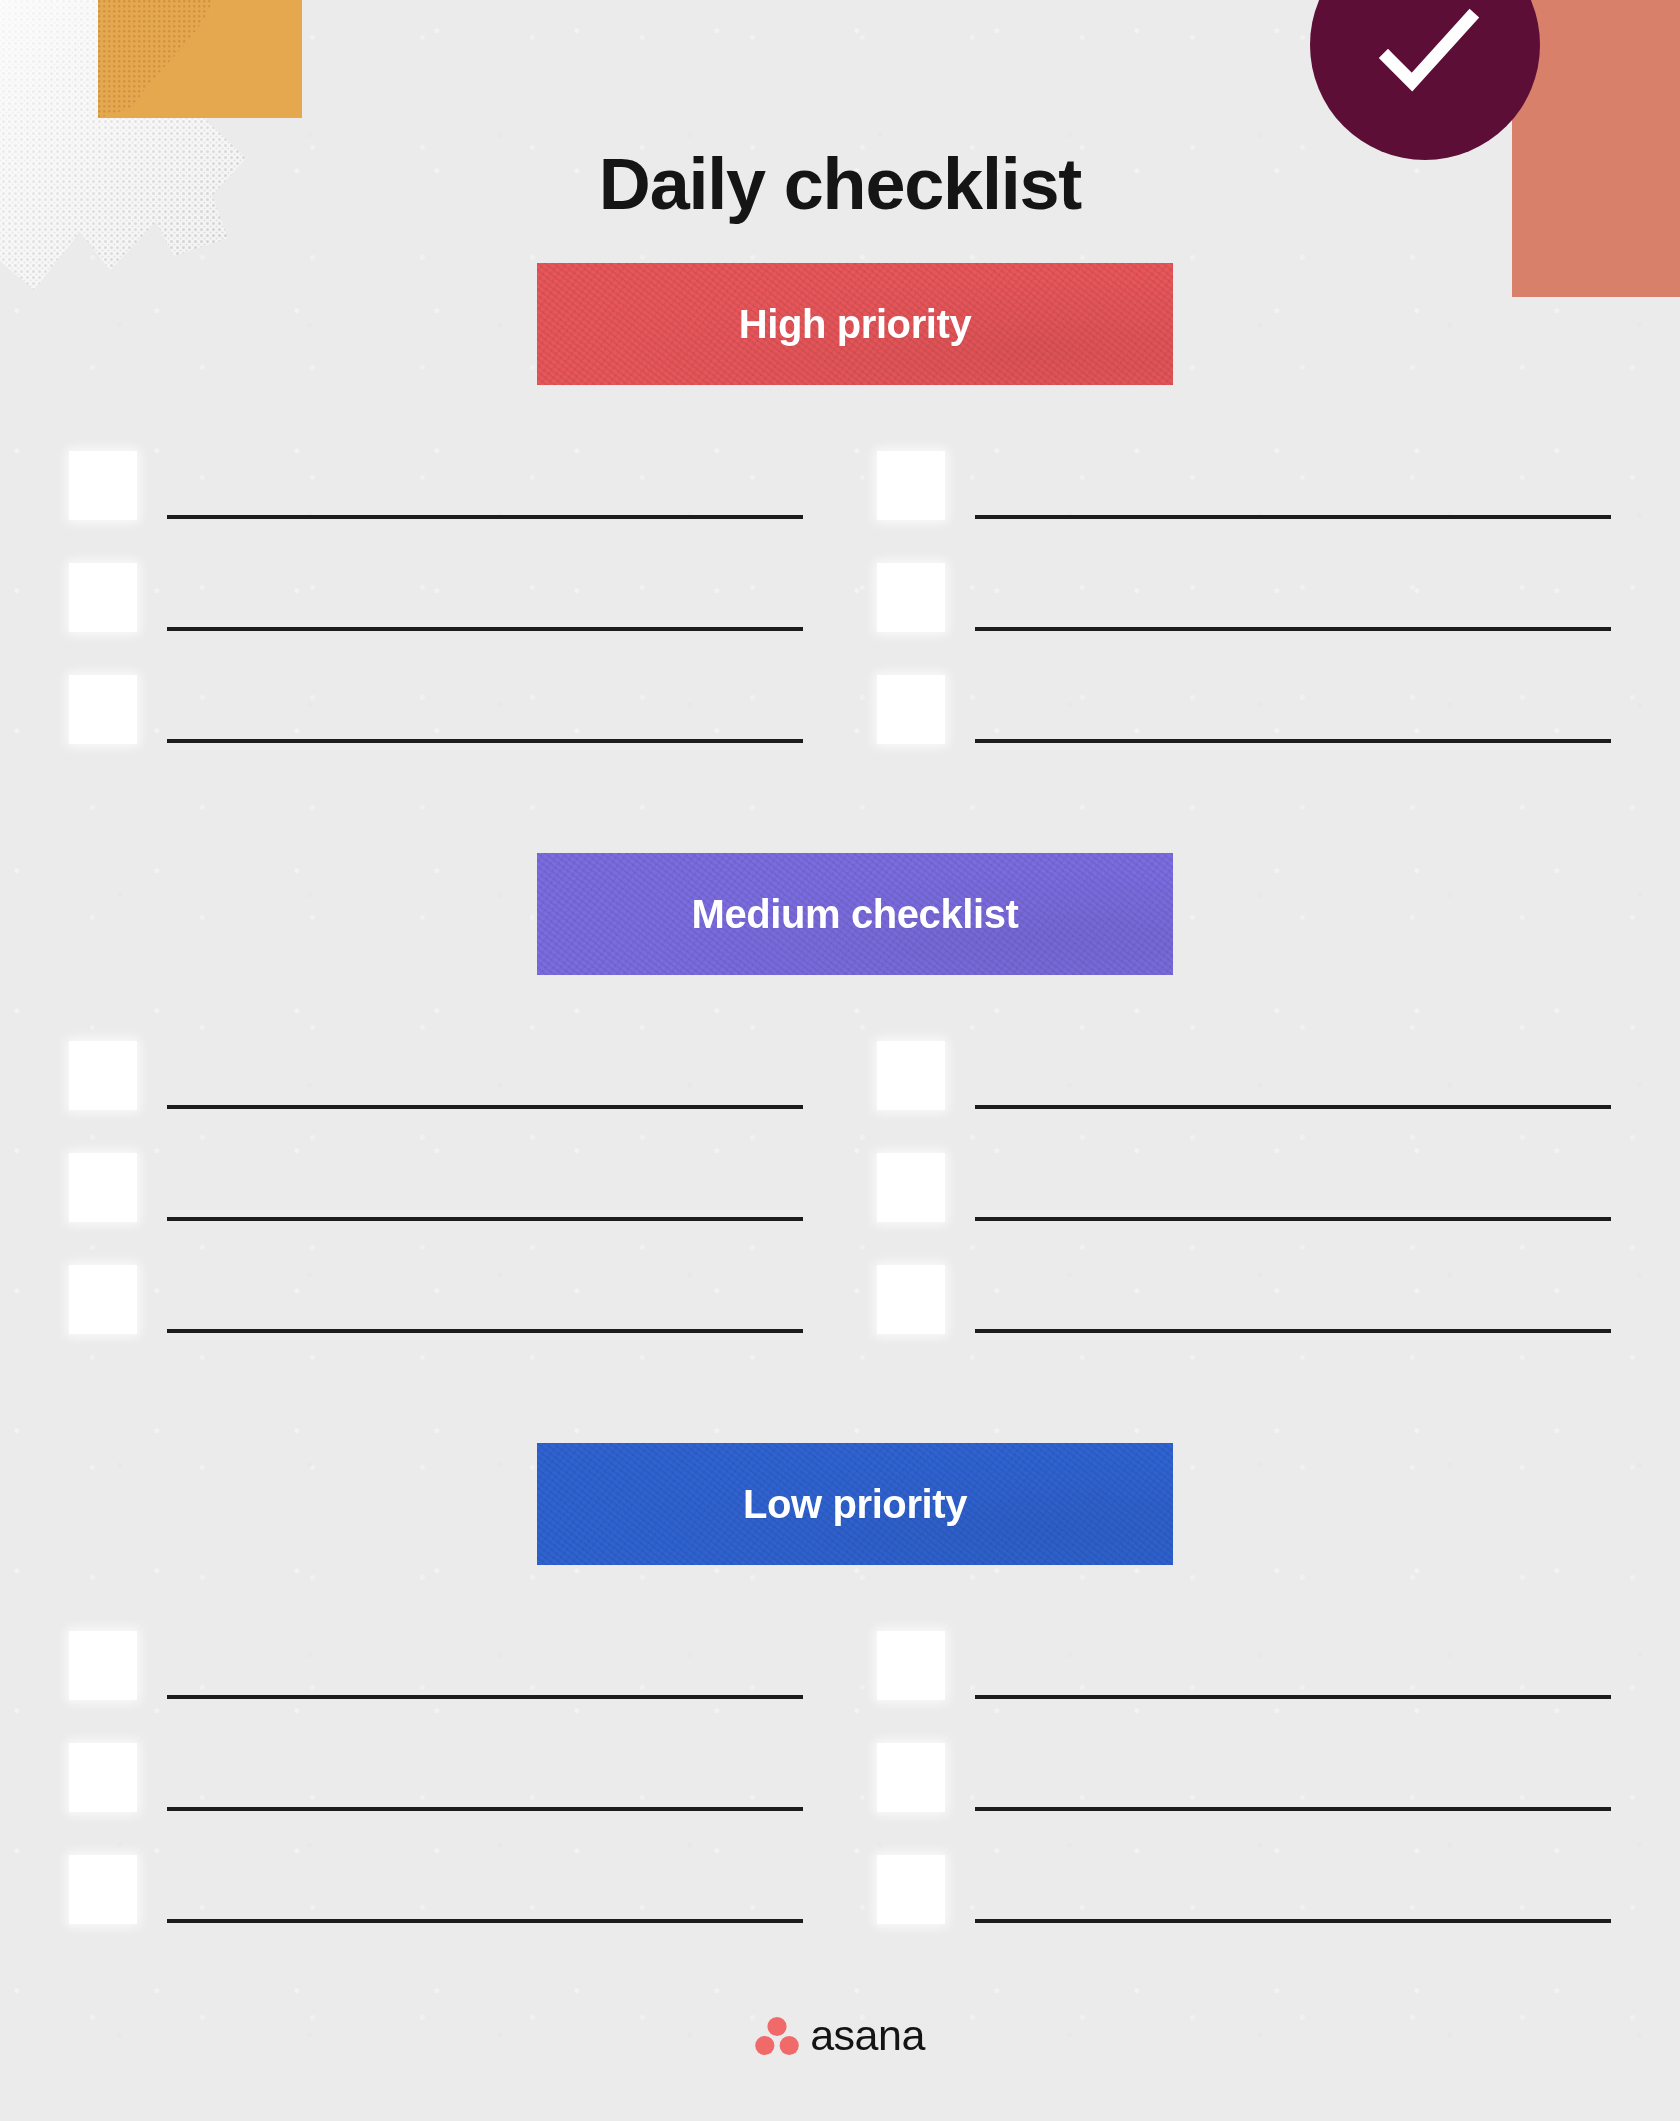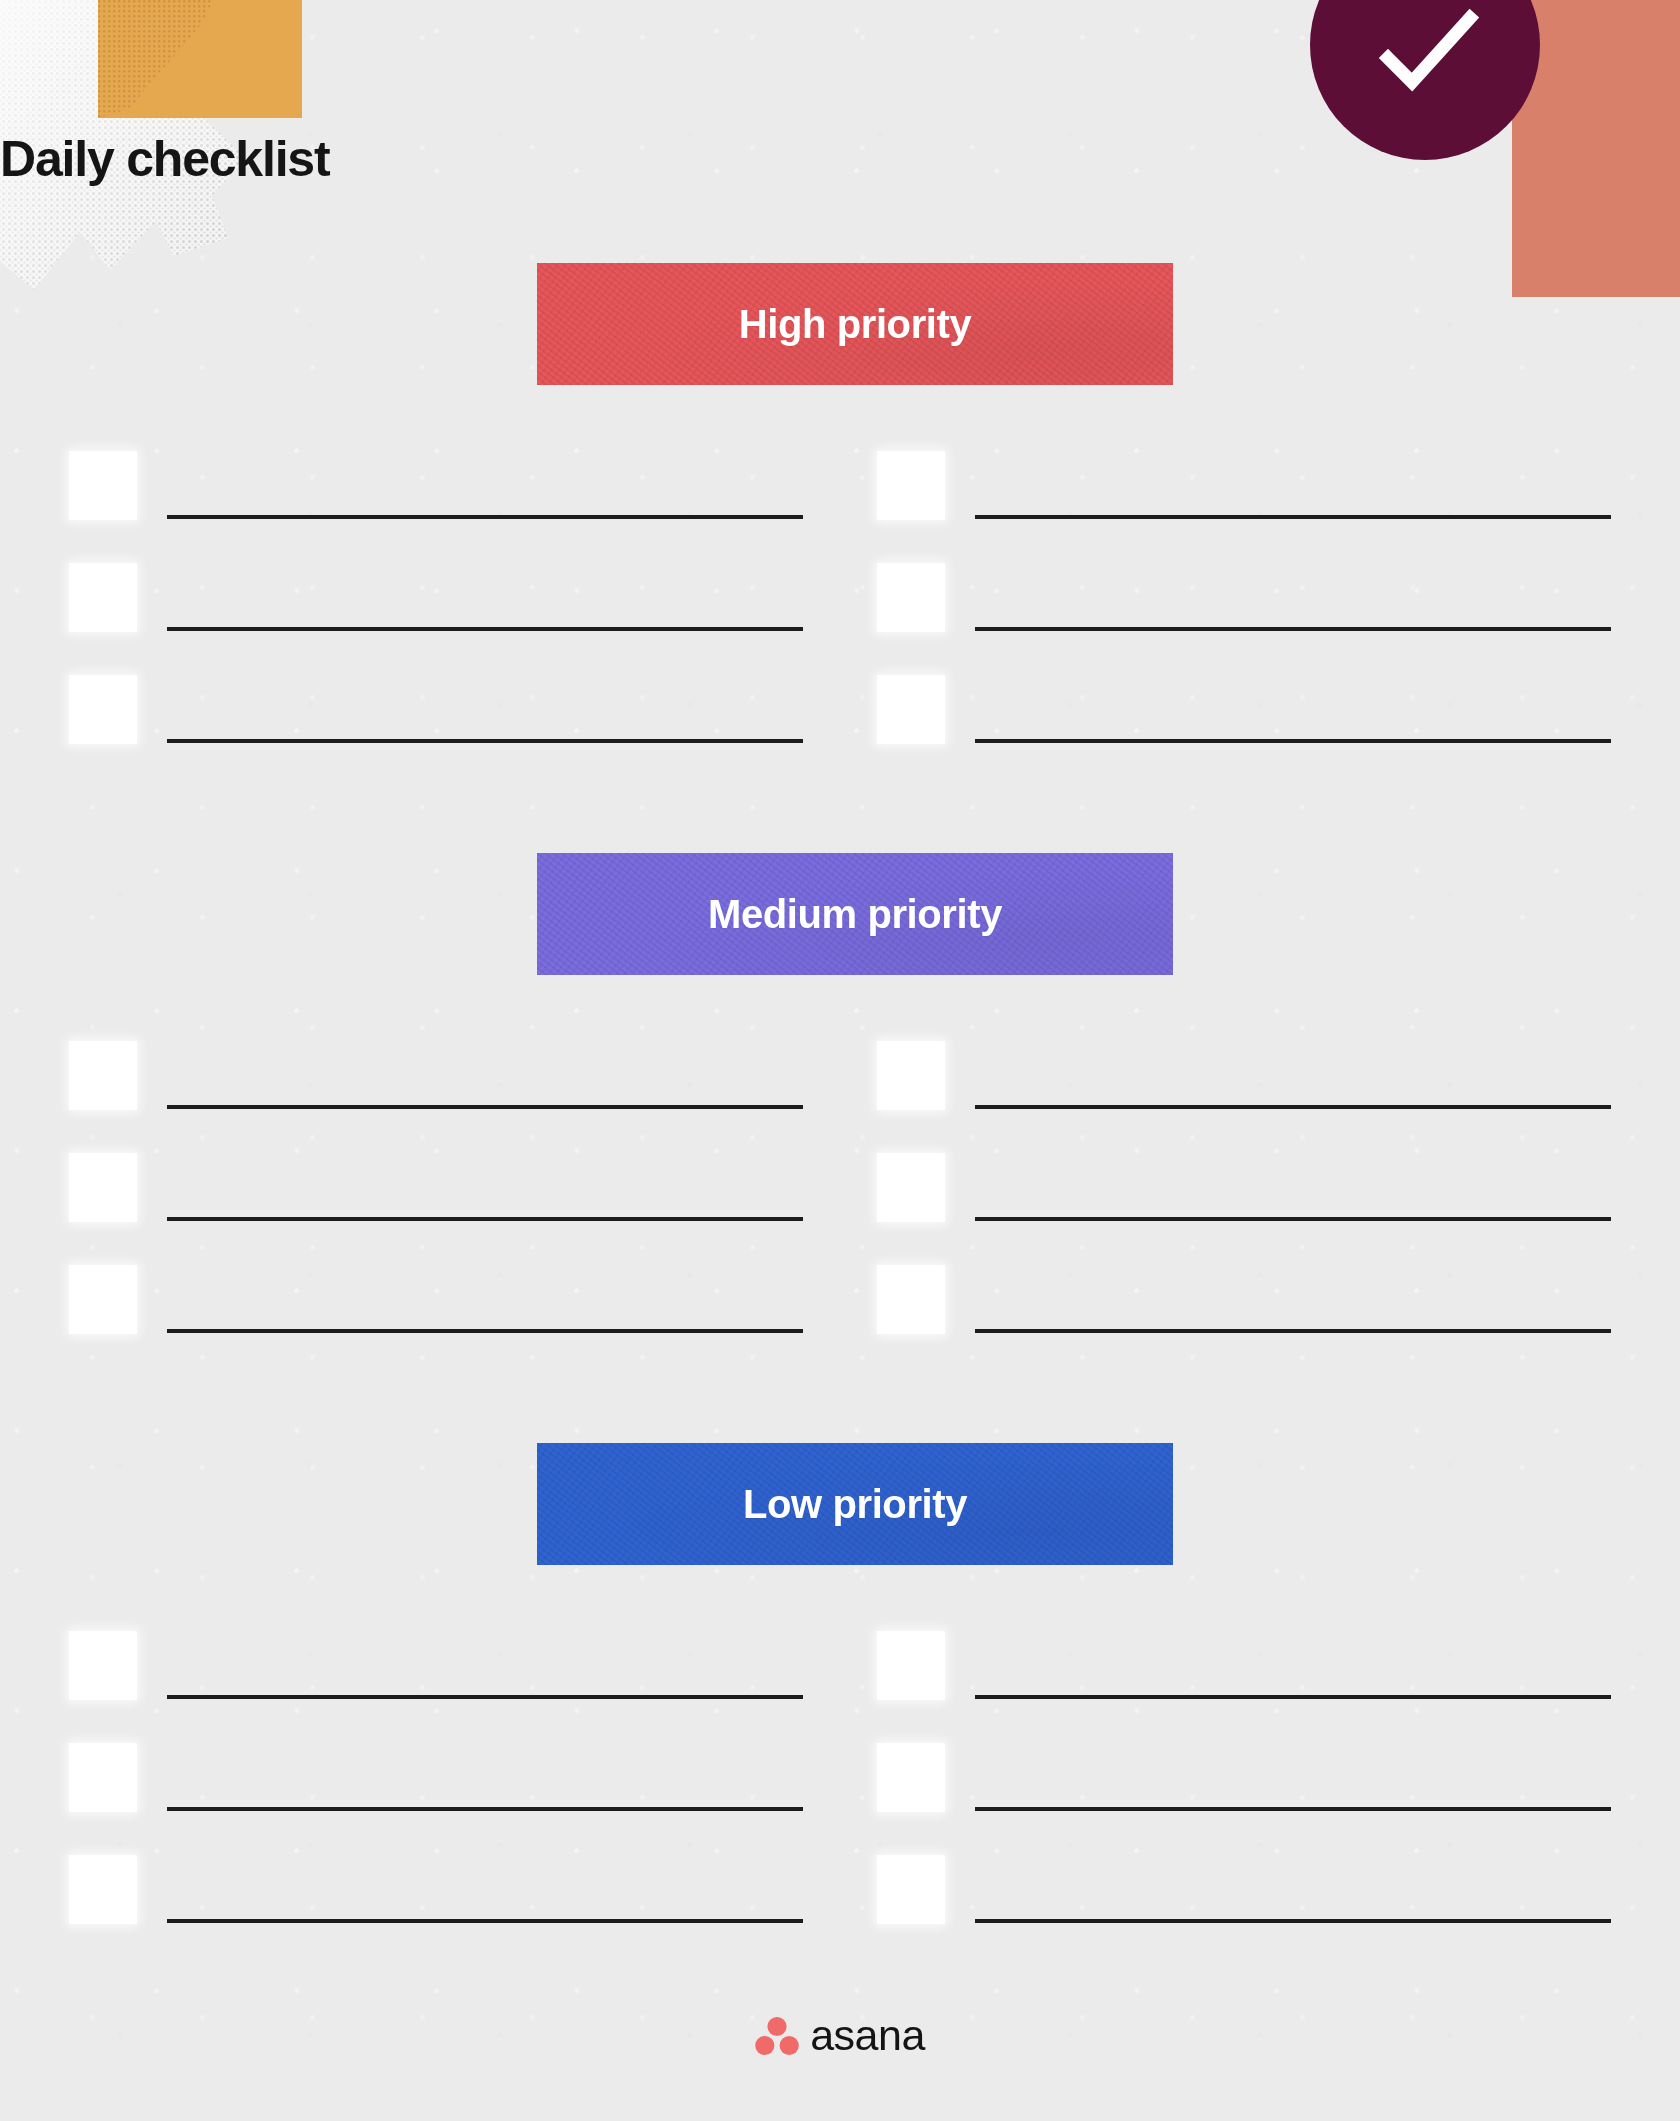--- a/index.html
+++ b/index.html
@@ -60,21 +60,22 @@
   #check-circle .tick {
     position: absolute;
     inset: 0;
   }
 
   
   #title {
     position: absolute;
     left: 0; right: 0;
     top: 100px;
-    font-size: 50px;
+    text-align: center;
+    font-size: 72px;
     font-weight: 700;
     letter-spacing: -1.2px;
     color: #151515;
     line-height: 1;
   }
 
   
   .banner {
     position: absolute;
     left: 537px;
@@ -257,21 +258,21 @@
       </div>
       <div class="row">
         <div class="checkbox"></div>
         <div class="write-line"></div>
       </div>
     </div>
   </div>
 
   <div class="banner" id="banner-medium" style="background: rgb(123, 108, 224); color: rgb(255, 255, 255);">
     <span class="banner-texture"></span>
-    <span class="banner-label">Medium priority</span>
+    <span class="banner-label">Medium checklist</span>
   </div>
 
   <div class="group" id="group-medium">
     <div class="column">
       <div class="row">
         <div class="checkbox"></div>
         <div class="write-line"></div>
       </div>
       <div class="row">
         <div class="checkbox"></div>

